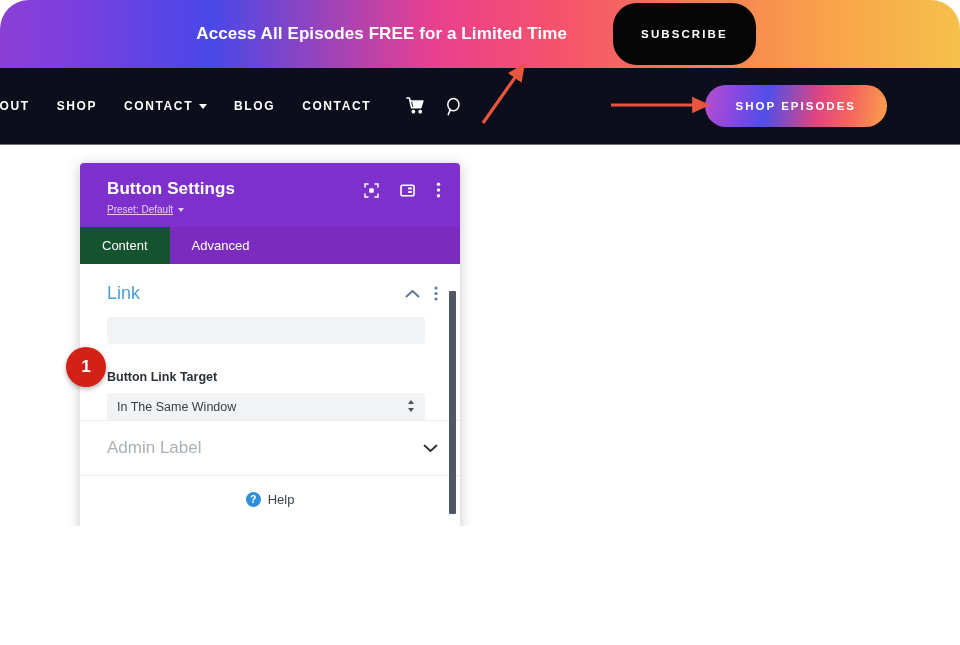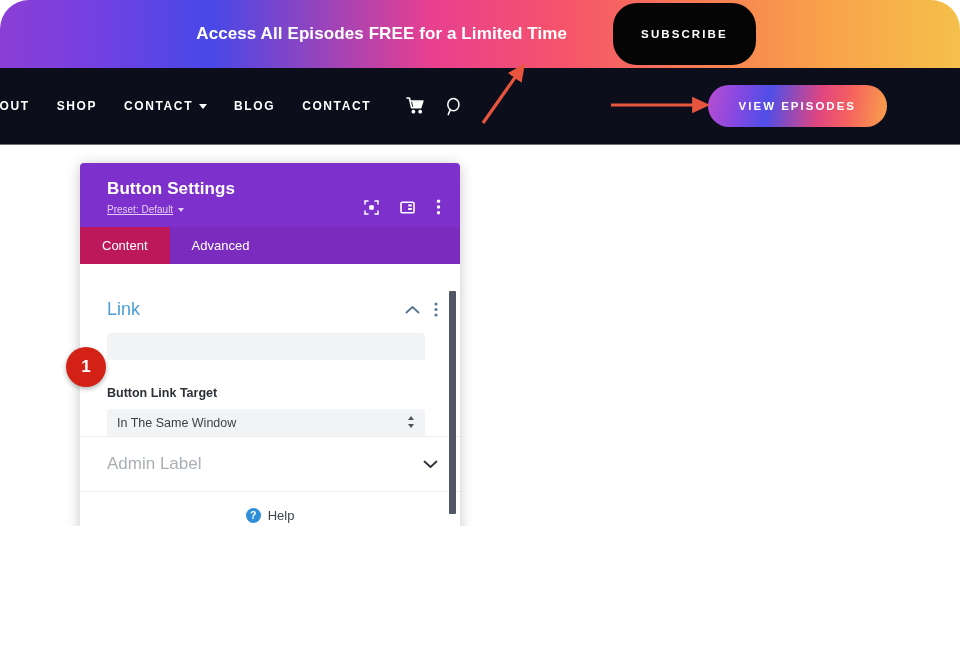--- a/index.html
+++ b/index.html
@@ -155,21 +155,21 @@
     overflow: hidden;
     display: flex;
     flex-direction: column;
     z-index: 3;
   }
 
   #modal-header {
     background: #7E30CC;
     padding: 16px 19px 12px 27px;
     display: flex;
-    align-items: flex-end;
+    align-items: flex-start;
     justify-content: space-between;
   }
   #modal-title {
     color: #ffffff;
     font-size: 17px;
     font-weight: bold;
     letter-spacing: .1px;
     margin-bottom: 5px;
   }
   #modal-preset {
@@ -205,34 +205,34 @@
   .modal-tab {
     color: #ffffff;
     font-size: 13px;
     display: flex;
     align-items: center;
     justify-content: center;
     padding: 0 22px;
     cursor: pointer;
     white-space: nowrap;
   }
-  .modal-tab.active { background: #be185d; }
+  .modal-tab.active { background: #14532d; }
 
   #modal-body {
     flex: 1;
     position: relative;
     background: #ffffff;
     overflow: hidden;
   }
 
   .section-header {
     display: flex;
     align-items: center;
     justify-content: space-between;
-    padding: 35px 22px 13px 27px;
+    padding: 19px 22px 13px 27px;
   }
   .section-title {
     color: #4C9FD6;
     font-size: 18px;
   }
   .section-header-icons {
     display: flex;
     align-items: center;
     gap: 14px;
   }
@@ -411,21 +411,21 @@
         </span>
         <span class="nav-icon">
           <svg width="18" height="19" viewBox="0 0 18 19" fill="none">
             <ellipse cx="8.4" cy="7.6" rx="5.6" ry="6.2" stroke="#fff" stroke-width="1.5"></ellipse>
             <path d="M5.4 12.4L3.2 17.6" stroke="#fff" stroke-width="1.5" stroke-linecap="round"></path>
           </svg>
         </span>
       </span>
     </div>
 
-    <button id="view-episodes-btn">VIEW EPISODES</button>
+    <button id="view-episodes-btn">SHOP EPISODES</button>
   </div>
 
   <svg id="annotations">
     <defs>
       <marker id="ah" markerWidth="6" markerHeight="6" refX="3.4" refY="3" orient="auto" markerUnits="strokeWidth">
         <path d="M0,0.4 L5.6,3 L0,5.6 z" fill="#E8553F"></path>
       </marker>
     </defs>
     <line x1="483" y1="123" x2="521" y2="69" stroke="#E8553F" stroke-width="3.2" marker-end="url(#ah)"></line>
     <line x1="611" y1="105" x2="703" y2="105" stroke="#E8553F" stroke-width="3.2" marker-end="url(#ah)"></line>

